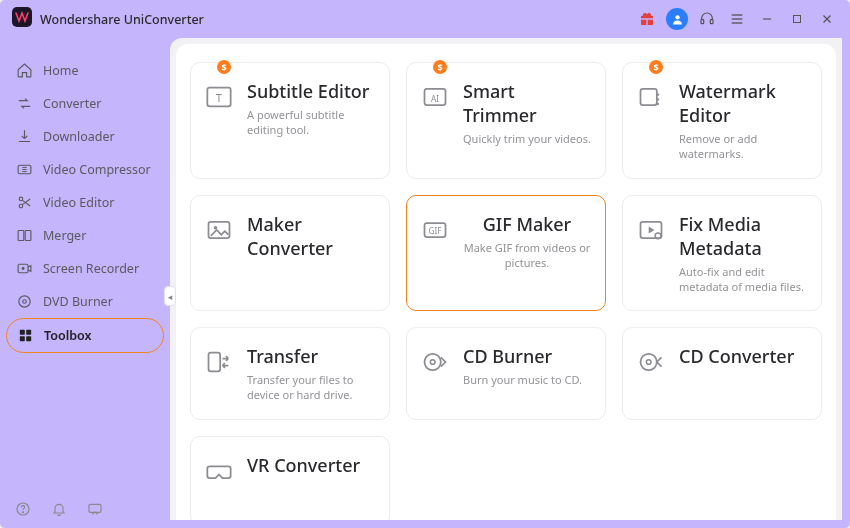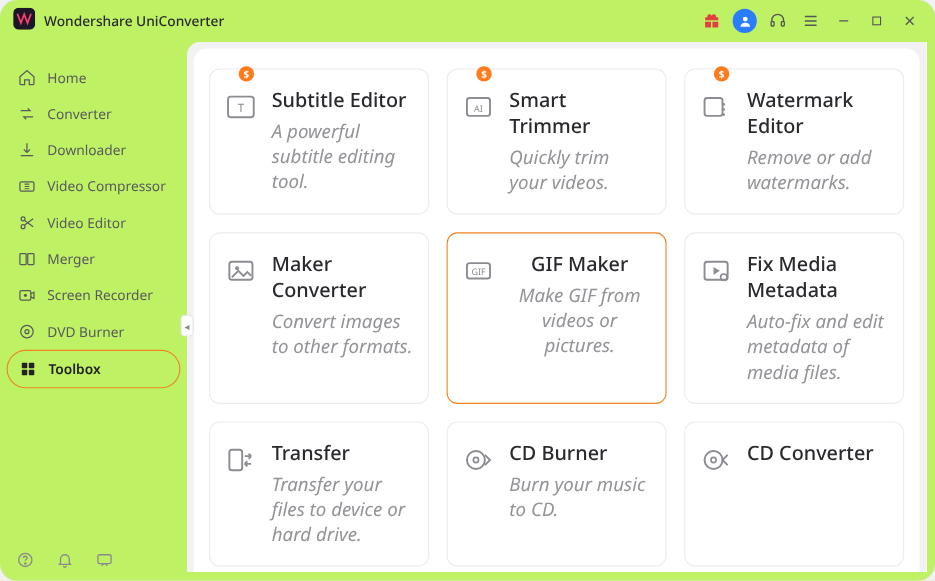--- a/index.html
+++ b/index.html
@@ -1,38 +1,38 @@
 <!DOCTYPE html>
 <html><head>
 <meta charset="utf-8">
 <style>
   * { box-sizing: border-box; margin: 0; padding: 0; font-family: -apple-system, "Segoe UI", system-ui, sans-serif; }
   body { width: 850px; height: 528px; background: #f2f2f4; overflow: hidden; }
-  .window { width: 850px; height: 528px; background: #bef264; border-radius: 16px; display: flex; flex-direction: column; box-shadow: 0 0 0 1px #e9e9ed; }
+  .window { width: 850px; height: 528px; background: #c4b5fd; border-radius: 5px; display: flex; flex-direction: column; box-shadow: 0 0 0 1px #e9e9ed; }
   .titlebar { height: 38px; display: flex; align-items: center; padding: 0 12px; gap: 8px; }
   .titlebar .title { font-size: 12.5px; color: #2b2b2b; font-weight: 500; }
   .titlebar .spacer { flex: 1; }
   .titlebar .tbtn { width: 22px; height: 22px; display: flex; align-items: center; justify-content: center; color: #555; cursor: pointer; }
   .titlebar .gift { color: #e43f3f; }
   .titlebar .avatar { width: 22px; height: 22px; border-radius: 50%; background: #2a7dff; display: flex; align-items: center; justify-content: center; color: #fff; }
   .body { flex: 1; display: flex; min-height: 0; }
   .sidebar { width: 170px; display: flex; flex-direction: column; padding: 16px 6px 12px 6px; gap: 4px; position: relative; }
   .nav-item { display: flex; align-items: flex-start; gap: 10px; padding: 8px 10px; border-radius: 18px; font-size: 12.5px; color: #5a5a5e; cursor: pointer; }
   .nav-item svg { width: 17px; height: 17px; flex: none; }
   .nav-item.active { border: 1.5px solid #f08421; color: #222; font-weight: 600; }
   .sidebar .collapse { position: absolute; right: -6px; top: 248px; width: 12px; height: 20px; background:#fff; border:1px solid #e2e2e6; border-radius: 4px; display:flex; align-items:center; justify-content:center; font-size:9px; color:#888; cursor:pointer;}
   .main { flex: 1; background: #f2f2f4; border-radius: 12px 0 0 0; margin: 0 8px 8px 0; overflow: auto; }
   .main-inner { background: #fff; border-radius: 12px; margin: 6px; padding: 18px 14px 10px 14px; min-height: calc(100% - 12px); }
   .grid { display: grid; grid-template-columns: repeat(3, 1fr); gap: 16px; }
   .card { border: 1px solid #ececef; border-radius: 10px; padding: 16px 14px 16px 14px; display: flex; gap: 14px; align-items: flex-start; cursor: pointer; min-height: 90px; position: relative; background:#fff;}
   .card.highlight { border: 1.5px solid #f08421; text-align: center; }
   .card .cicon { width: 28px; height: 28px; flex: none; color: #8c8c92; margin-top: 4px; }
   .card .ctext { flex: 1; min-width: 0; }
   .card .ctitle { font-size: 18px; color: #2a2a2e; font-weight: 500; margin-bottom: 5px; }
-  .card .cdesc { font-size: 17px; color: #939398; line-height: 1.35; font-style: italic; }
+  .card .cdesc { font-size: 11px; color: #939398; line-height: 1.35; }
   .badge { position: absolute; top: -3px; left: 26px; width: 14px; height: 14px; border-radius: 50%; background: #ff7b1c; color:#fff; font-size:9px; display:flex; align-items:center; justify-content:center; font-weight:700;}
   .footerbar { position:absolute; bottom:10px; left:14px; display:flex; gap:18px; color:#8a8a8e;}
   .footerbar div { width:18px; height:18px; display:flex; align-items:center; justify-content:center; cursor:pointer;}
 </style>
 </head>
 <body>
 
 <div class="window">
   <div class="titlebar">
     <span>
@@ -214,21 +214,20 @@
     </span>
             </div>
             <div class="card">
     <span class="cicon"><svg viewBox="0 0 24 24" width="28" height="28">
                   <rect x="3" y="5" width="18" height="14" rx="2" stroke="currentColor" stroke-width="1.5" fill="none"></rect>
                   <circle cx="9" cy="10" r="1.5" fill="currentColor"></circle>
                   <path d="M5 17l5-5 4 4 3-3 3 3" stroke="currentColor" stroke-width="1.5" fill="none"></path>
                 </svg></span>
     <span class="ctext">
       <div class="ctitle">Maker Converter</div>
-      <div class="cdesc">Convert images to other formats.</div>
     </span>
             </div>
             <div class="card highlight">
     <span class="cicon"><svg viewBox="0 0 24 24" width="28" height="28">
                   <rect x="3" y="6" width="18" height="12" rx="2" stroke="currentColor" stroke-width="1.5" fill="none"></rect>
                   <text x="12" y="15" font-size="7" text-anchor="middle" fill="currentColor">GIF</text>
                 </svg></span>
     <span class="ctext">
       <div class="ctitle">GIF Maker</div>
       <div class="cdesc">Make GIF from videos or pictures.</div>

